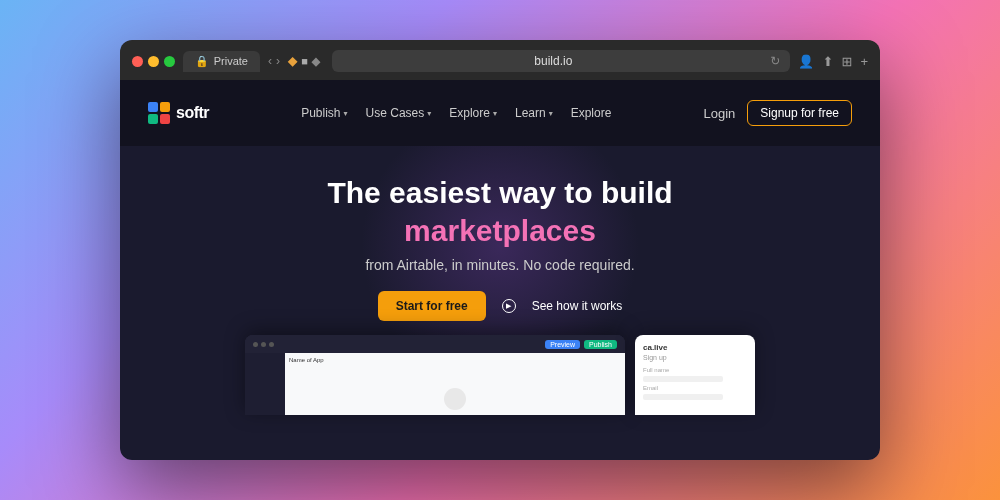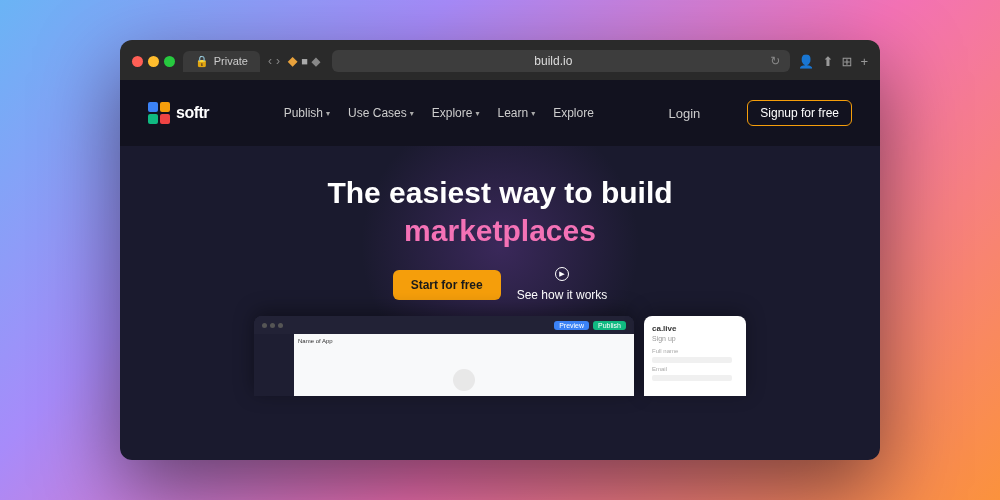--- a/index.html
+++ b/index.html
@@ -203,21 +203,20 @@
     }
 
     .nav-signup {
       border: 1.5px solid #f59e0b;
       border-radius: 6px;
       padding: 5px 12px;
       color: white;
       font-size: 12px;
       font-weight: 500;
       cursor: pointer;
-      margin-left: 35px;
     }
 
     
     .hero {
       flex: 1;
       display: flex;
       flex-direction: column;
       align-items: center;
       padding-top: 28px;
       position: relative;
@@ -275,24 +274,23 @@
       font-weight: 600;
       padding: 8px 18px;
       border-radius: 6px;
       cursor: pointer;
     }
 
     .btn-secondary {
       color: white;
       font-size: 12px;
       display: flex;
-      align-items: center;
-      gap: 7px;
+      align-items: flex-end;
+      gap: 16px;
       cursor: pointer;
-      flex-direction: column;
     }
 
     .play-icon {
       width: 14px;
       height: 14px;
       border-radius: 50%;
       border: 1.5px solid white;
       display: flex;
       align-items: center;
       justify-content: center;
@@ -401,21 +399,21 @@
       position: absolute;
       bottom: 5px;
       left: 50%;
       transform: translateX(-50%);
     }
 
     
     .preview-card {
       background: white;
       border-radius: 8px 8px 0 0;
-      width: 102px;
+      width: 120px;
       height: 80px;
       box-shadow: 0 -4px 20px rgba(0,0,0,0.3);
       padding: 8px;
       display: flex;
       flex-direction: column;
       align-self: flex-end;
     }
 
     .preview-card-title {
       font-size: 8px;
@@ -528,20 +526,21 @@
         <span class="nav-signup">Signup for free</span>
       </div>
     </nav>
 
     <div class="hero">
       <div class="hero-circle"></div>
       <h1 class="hero-title">
         <span>The easiest way to build</span><br>
         <span class="hero-title-accent">marketplaces</span>
       </h1>
+      <p class="hero-subtitle">from Airtable, in minutes. No code required.</p>
 
       <div class="hero-buttons">
         <div class="btn-primary">Start for free</div>
         <div class="btn-secondary">
           <div class="play-icon">▶</div>
           <span>See how it works</span>
         </div>
       </div>
 
       <div class="app-preview">

